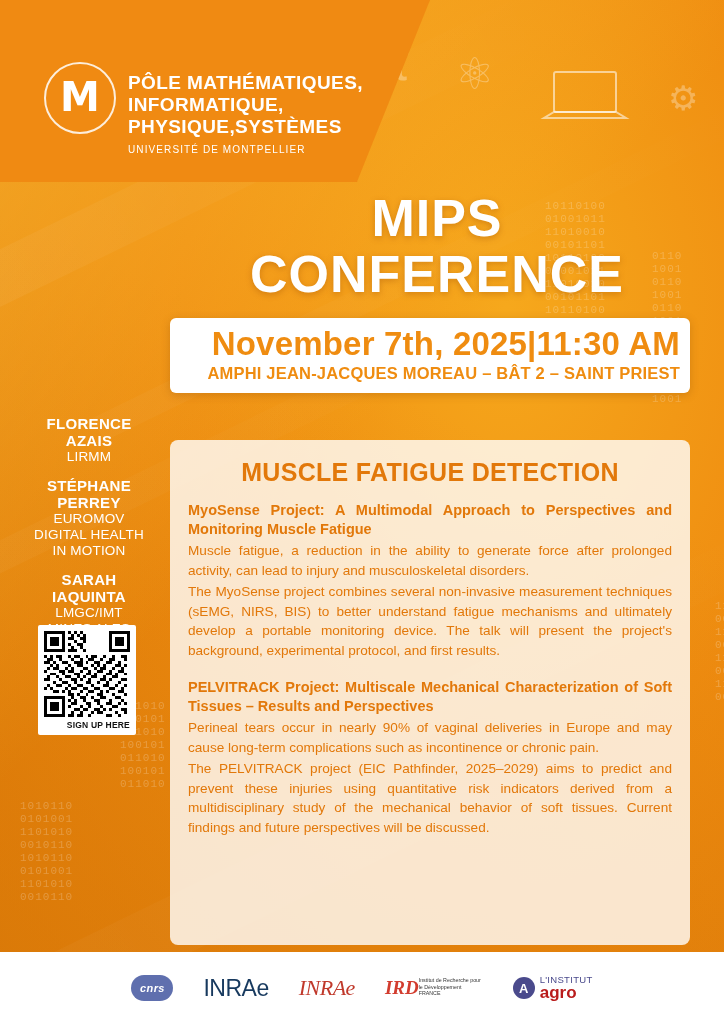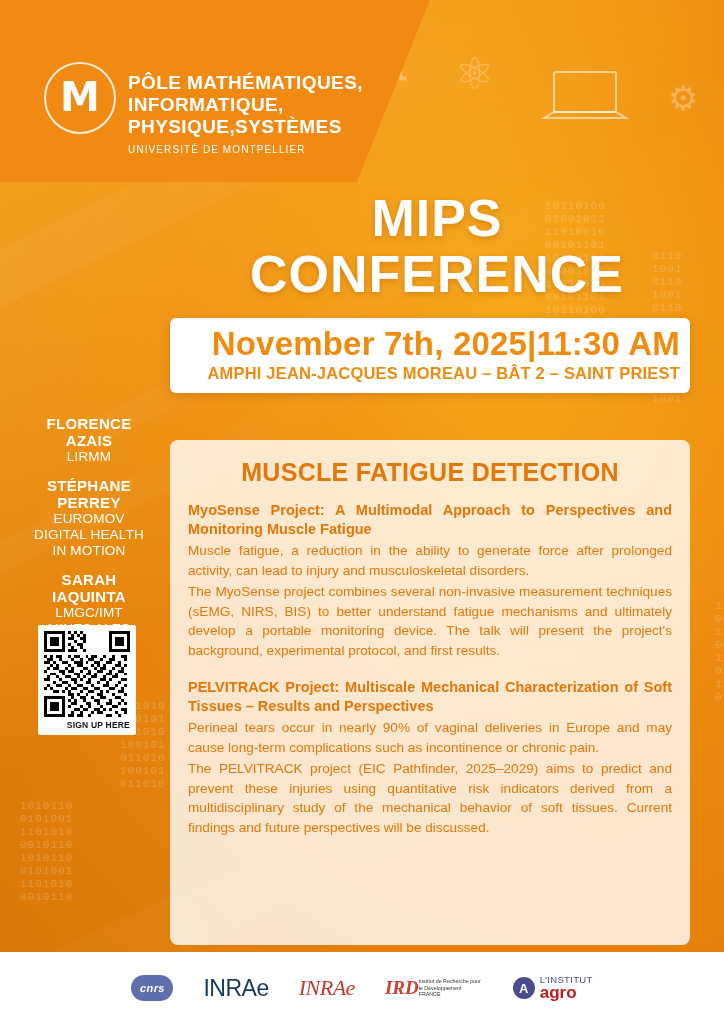--- a/index.html
+++ b/index.html
@@ -264,21 +264,21 @@
     color: #17395e;
     letter-spacing: -0.5px;
   }
   .inria-txt {
     font-size: 22px;
     font-style: italic;
     color: #c0392b;
     font-family: "Liberation Serif", serif;
     letter-spacing: -0.5px;
   }
-  .ird-wrap { display: flex; align-items: center; gap: 0; }
+  .ird-wrap { display: flex; align-items: flex-start; gap: 0; }
   .ird-txt {
     font-size: 19px;
     font-weight: bold;
     color: #d23c2e;
     font-family: "Liberation Serif", serif;
     font-style: italic;
   }
   .ird-sub {
     font-size: 5.3px;
     color: #333333;

